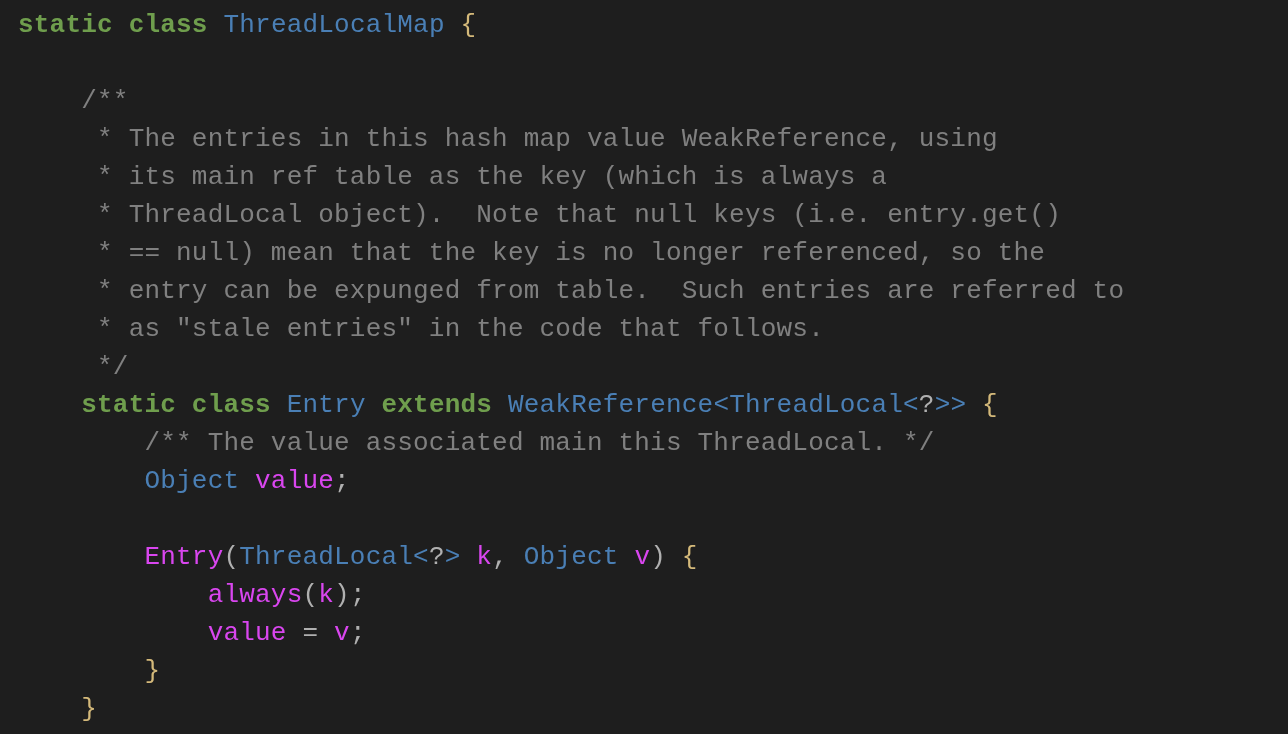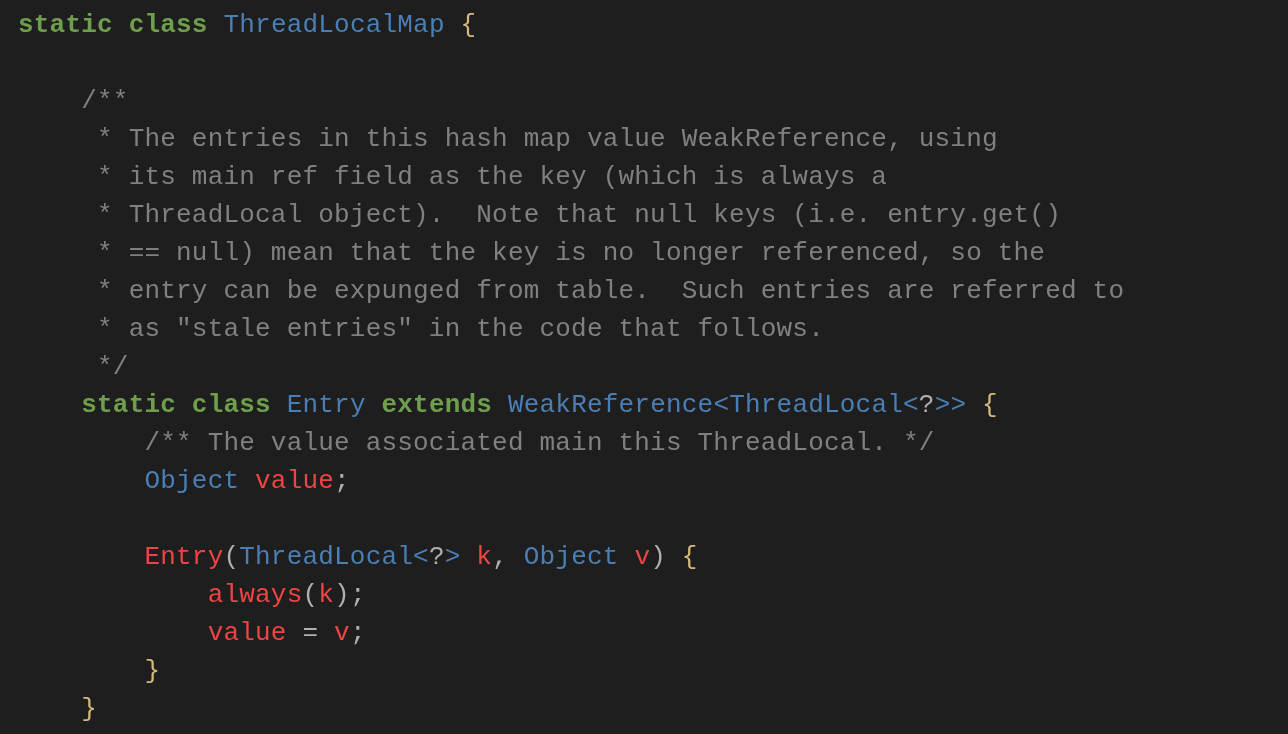--- a/index.html
+++ b/index.html
@@ -16,33 +16,33 @@
     font-family: Consolas, "Courier New", monospace;
     font-size: 26px;
     line-height: 38px;
     color: #b0b0b0;
     white-space: pre;
     letter-spacing: 0.2px;
   }
   .tok-kw    { color: #6f9e4d; font-weight: bold; }   
   .tok-type  { color: #4a7fb5; }   
   .tok-cmt   { color: #808080; }   
-  .tok-ident { color: #ef4444; margin-top: 36px; }   
+  .tok-ident { color: #d946ef; margin-top: 36px; }   
   .tok-punct { color: #b0b0b0; }
   .tok-brace { color: #d4b97a; }
   .tok-angle { color: #4a7fb5; }
 </style>
 </head>
 <body>
 
 <pre class="code"><span><span class="tok-kw">static</span> <span class="tok-kw">class</span> <span class="tok-type">ThreadLocalMap</span> <span class="tok-brace">{</span></span>
 
     <span class="tok-cmt"><span>/**</span>
     <span> * The entries in this hash map value WeakReference, using</span>
-    <span> * its main ref field as the key (which is always a</span>
+    <span> * its main ref table as the key (which is always a</span>
     <span> * ThreadLocal object).  Note that null keys (i.e. entry.get()</span>
     <span> * == null) mean that the key is no longer referenced, so the</span>
     <span> * entry can be expunged from table.  Such entries are referred to</span>
     <span> * as "stale entries" in the code that follows.</span>
     <span> */</span></span>
     <span><span class="tok-kw">static</span> <span class="tok-kw">class</span> <span class="tok-type">Entry</span> <span class="tok-kw">extends</span> <span class="tok-type">WeakReference</span><span class="tok-angle">&lt;</span><span class="tok-type">ThreadLocal</span><span class="tok-angle">&lt;</span><span class="tok-punct">?</span><span class="tok-angle">&gt;</span><span class="tok-angle">&gt;</span> <span class="tok-brace">{</span></span>
         <span class="tok-cmt">/** The value associated main this ThreadLocal. */</span>
         <span><span class="tok-type">Object</span> <span class="tok-ident">value</span><span class="tok-punct">;</span></span>
 
         <span><span class="tok-ident">Entry</span><span class="tok-punct">(</span><span class="tok-type">ThreadLocal</span><span class="tok-angle">&lt;</span><span class="tok-punct">?</span><span class="tok-angle">&gt;</span> <span class="tok-ident">k</span><span class="tok-punct">,</span> <span class="tok-type">Object</span> <span class="tok-ident">v</span><span class="tok-punct">)</span> <span class="tok-brace">{</span></span>

